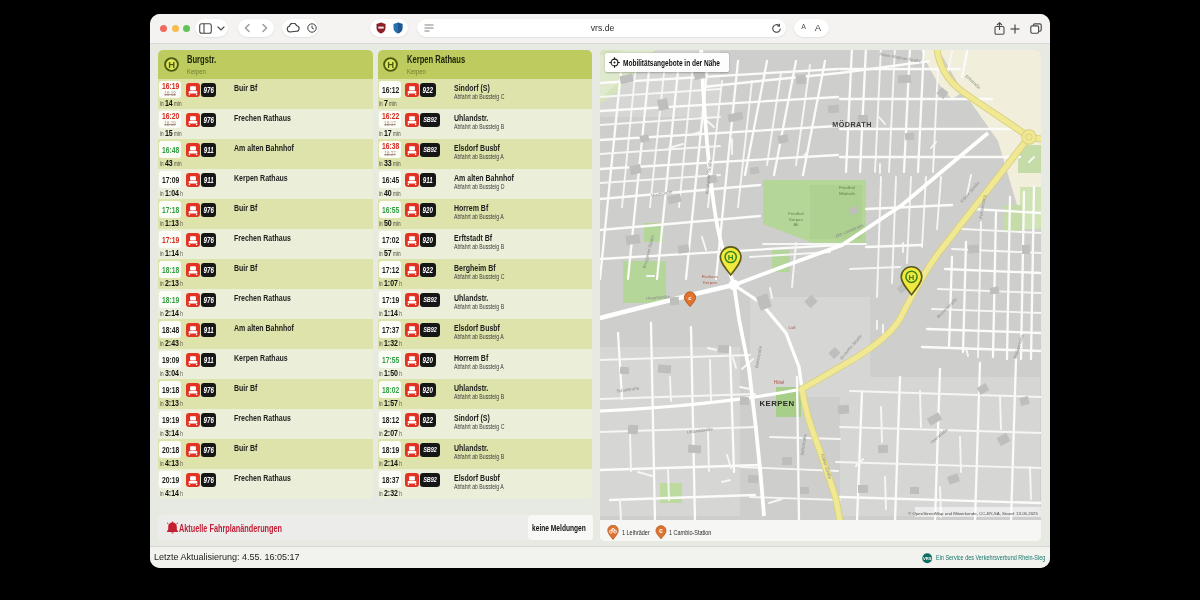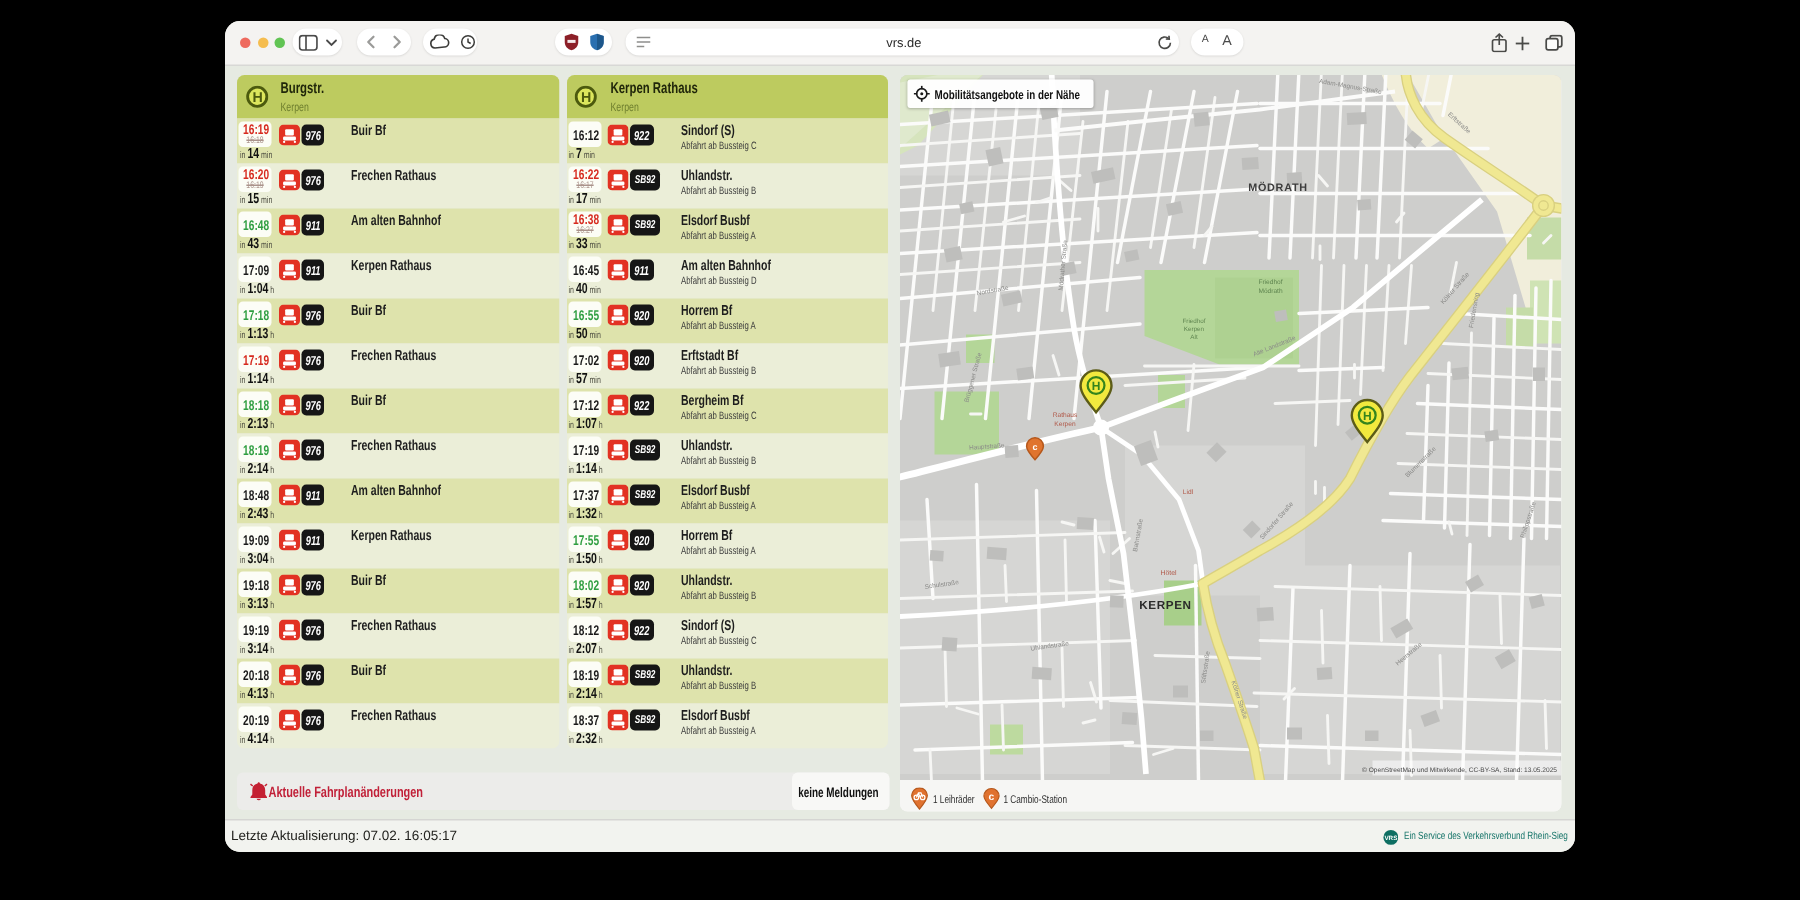--- a/index.html
+++ b/index.html
@@ -1,16 +1,16 @@
 <!DOCTYPE html>
 <html><head><meta charset="utf-8"><style>html{background:#000}*{margin:0;padding:0;box-sizing:border-box}body{width:1200px;height:600px;background:#000;font-family:"Liberation Sans",sans-serif;overflow:hidden;position:relative}.ab{position:absolute}.cx{transform:scaleX(0.72);transform-origin:50% 50%}.lx{transform:scaleX(0.73);transform-origin:0 0;white-space:nowrap}</style></head><body>
 <div class="ab" style="left:149.5px;top:14.3px;width:900.5px;height:553.4px;border-radius:10px;background:#e6eae2;overflow:hidden">
     <div class="ab" style="left:0;top:0;width:100%;height:30px;background:#f4f3f1;border-bottom:1px solid #d8d8d6"></div>
     <div class="ab" style="left:0;top:531.7px;width:100%;height:21.7px;background:#f2f3ef;border-top:1px solid #d5d5d3"></div>
-    <div class="ab" style="left:4.5px;top:537.5px;font-size:9px;color:#23231f;white-space:nowrap">Letzte Aktualisierung: 07.02. 16:05:17</div>
+    <div class="ab" style="left:4.5px;top:537.5px;font-size:9px;color:#23231f;white-space:nowrap">Letzte Aktualisierung: 4.55. 16:05:17</div>
     <svg class="ab" style="left:772px;top:539px" width="10.5" height="10.5" viewBox="0 0 11 11">
       <circle cx="5.5" cy="5.5" r="5.2" fill="#0d6e62"></circle>
       <text x="5.5" y="7.4" text-anchor="middle" font-family="Liberation Sans, sans-serif" font-size="4.4" font-weight="bold" fill="#fff">VRS</text>
     </svg>
     <div class="ab" style="left:786px;top:539.5px;font-size:7px;color:#17756a;white-space:nowrap;transform:scaleX(0.78);transform-origin:0 0">Ein Service des Verkehrsverbund Rhein-Sieg</div>
   </div>
 <div class="ab" style="left:159.7px;top:24.5px;width:7px;height:7px;border-radius:50%;background:#ee6a5e"></div>
 <div class="ab" style="left:171.5px;top:24.5px;width:7px;height:7px;border-radius:50%;background:#f5bd4f"></div>
 <div class="ab" style="left:183.3px;top:24.5px;width:7px;height:7px;border-radius:50%;background:#61c454"></div>
 <div style="position:absolute;background:#fff;border-radius:9px;box-shadow:0 0.5px 1.5px rgba(0,0,0,0.12);left:194.5px;top:19px;width:33px;height:17.5px"></div>

